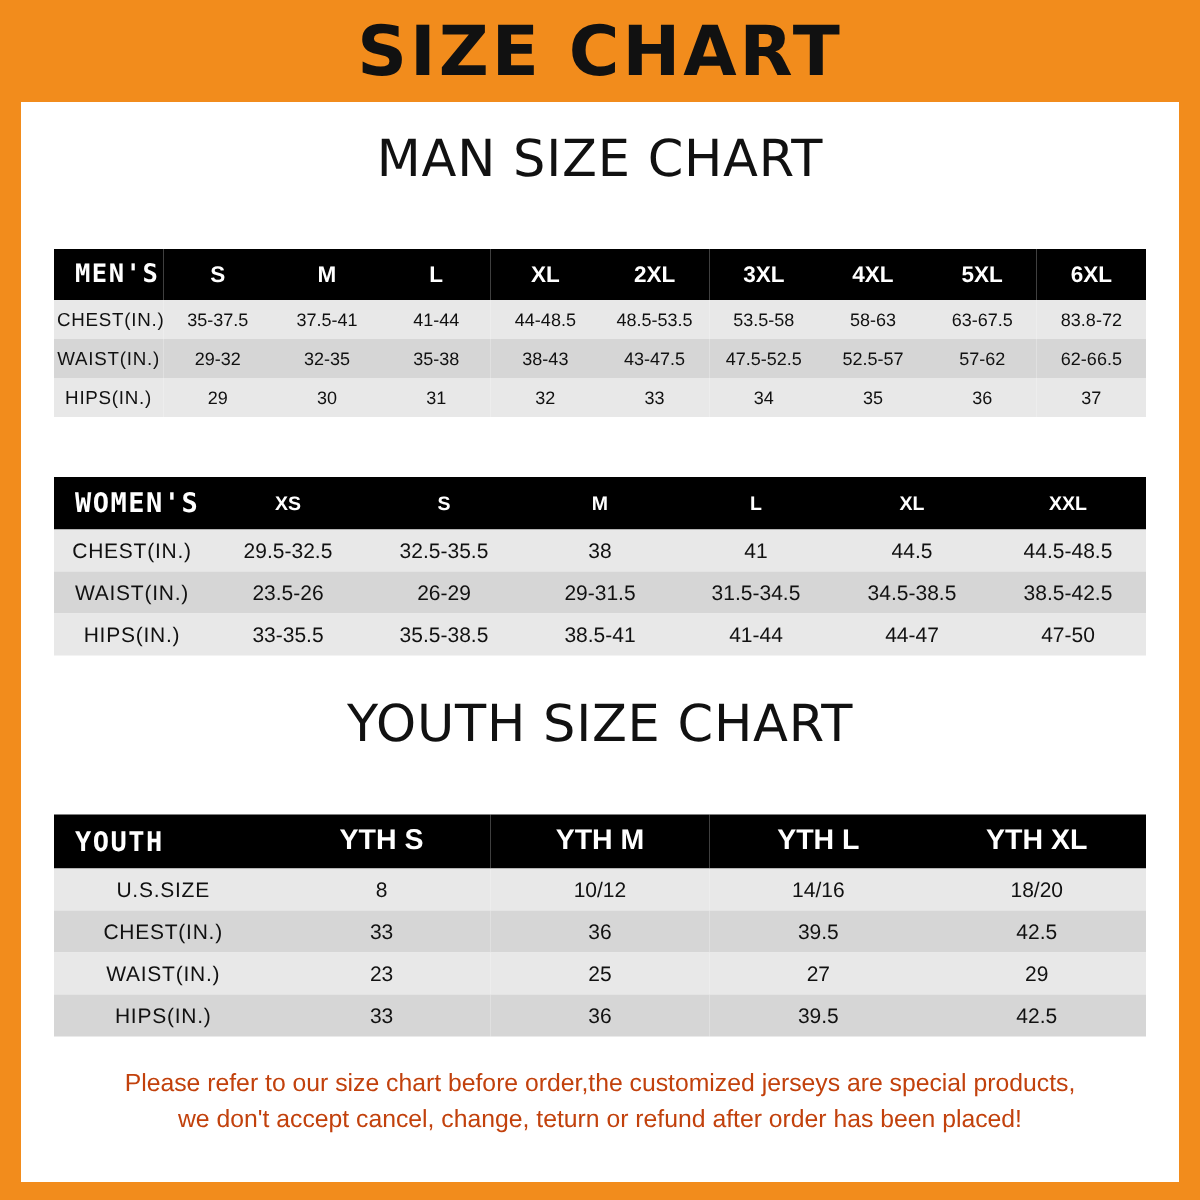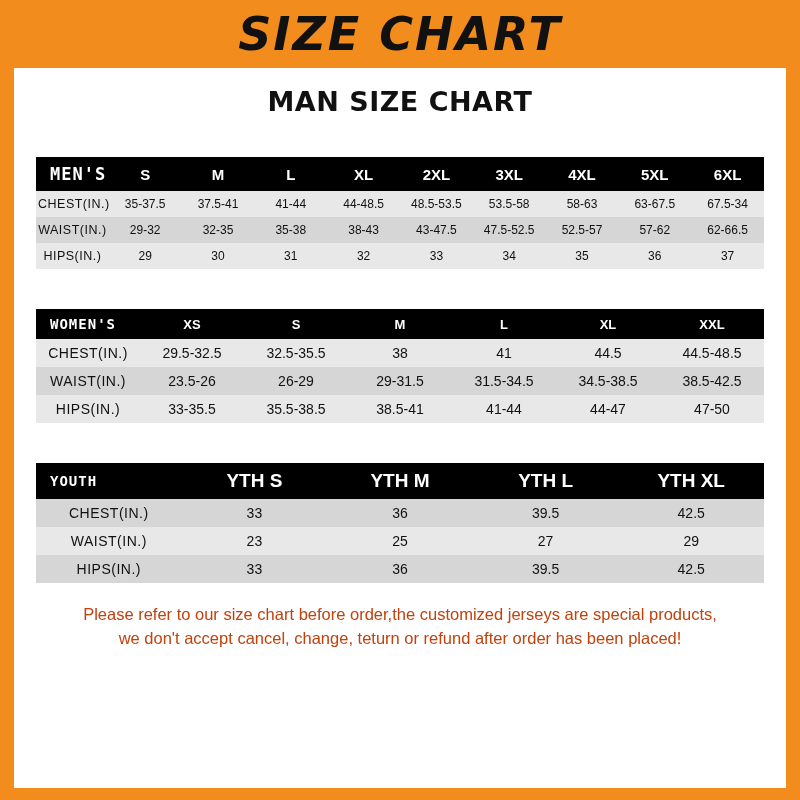--- a/index.html
+++ b/index.html
@@ -30,30 +30,29 @@
     justify-content: center;
     margin: 0 -14px;
   }
   .banner-title {
     font-family: "DejaVu Sans", sans-serif;
     font-weight: bold;
     font-size: 46px;
     letter-spacing: 2px;
     color: #111111;
     line-height: 1;
-    font-style: italic;
   }
   .content {
     padding: 0 22px;
   }
   .section-title {
     text-align: center;
     font-family: "DejaVu Sans", sans-serif;
-    font-weight: bold;
-    font-size: 27px;
+    font-weight: normal;
+    font-size: 34px;
     color: #111111;
     letter-spacing: 0.5px;
   }
   .t-man { margin: 18px 0 10px 0; }
   .t-women { margin: 22px 0 10px 0; }
   .t-youth { margin: 26px 0 10px 0; }
 
   table.size-table {
     width: 100%;
     border-collapse: collapse;
@@ -68,21 +67,21 @@
   .size-table thead tr {
     background: #000000;
   }
   .size-table thead th {
     color: #ffffff;
     font-weight: bold;
     padding: 7px 2px;
   }
   .size-table thead th.label-cell {
     font-family: "DejaVu Sans Mono", monospace;
-    font-size: 14px;
+    font-size: 18px;
     letter-spacing: 1px;
     text-align: left;
     padding-left: 14px;
   }
   .size-table thead th.size-cell {
     font-size: 15px;
   }
   .size-table tbody td {
     padding: 6px 2px;
     font-size: 13.5px;
@@ -158,21 +157,21 @@
         <tr class="alt-light">
           <td class="label-cell">CHEST(IN.)</td>
           <td>35-37.5</td>
           <td>37.5-41</td>
           <td>41-44</td>
           <td>44-48.5</td>
           <td>48.5-53.5</td>
           <td>53.5-58</td>
           <td>58-63</td>
           <td>63-67.5</td>
-          <td>67.5-34</td>
+          <td>83.8-72</td>
         </tr>
         <tr class="alt-dark">
           <td class="label-cell">WAIST(IN.)</td>
           <td>29-32</td>
           <td>32-35</td>
           <td>35-38</td>
           <td>38-43</td>
           <td>43-47.5</td>
           <td>47.5-52.5</td>
           <td>52.5-57</td>
@@ -231,32 +230,40 @@
           <td>33-35.5</td>
           <td>35.5-38.5</td>
           <td>38.5-41</td>
           <td>41-44</td>
           <td>44-47</td>
           <td>47-50</td>
         </tr>
       </tbody>
     </table>
 
+    <div class="section-title t-youth">YOUTH SIZE CHART</div>
 
     <table class="size-table" id="youth-table">
       <thead>
         <tr>
           <th class="label-cell">YOUTH</th>
           <th class="size-cell">YTH S</th>
           <th class="size-cell">YTH M</th>
           <th class="size-cell">YTH L</th>
           <th class="size-cell">YTH XL</th>
         </tr>
       </thead>
       <tbody>
+        <tr class="alt-light">
+          <td class="label-cell">U.S.SIZE</td>
+          <td>8</td>
+          <td>10/12</td>
+          <td>14/16</td>
+          <td>18/20</td>
+        </tr>
         <tr class="alt-dark">
           <td class="label-cell">CHEST(IN.)</td>
           <td>33</td>
           <td>36</td>
           <td>39.5</td>
           <td>42.5</td>
         </tr>
         <tr class="alt-light">
           <td class="label-cell">WAIST(IN.)</td>
           <td>23</td>

